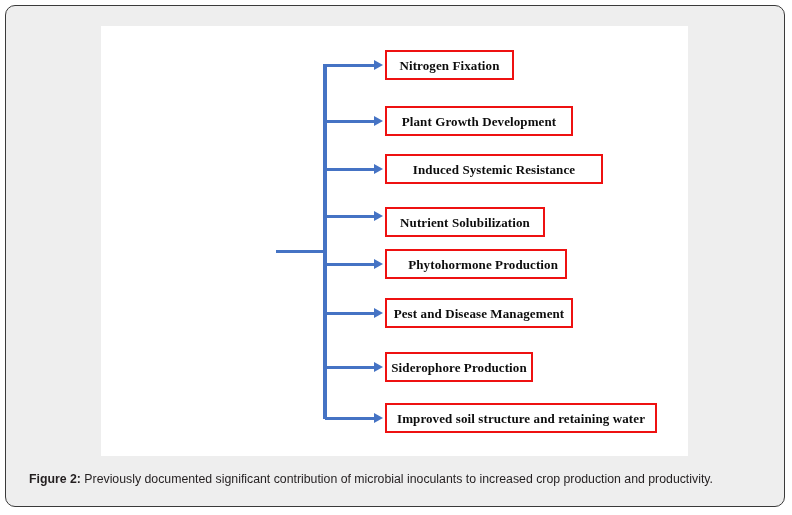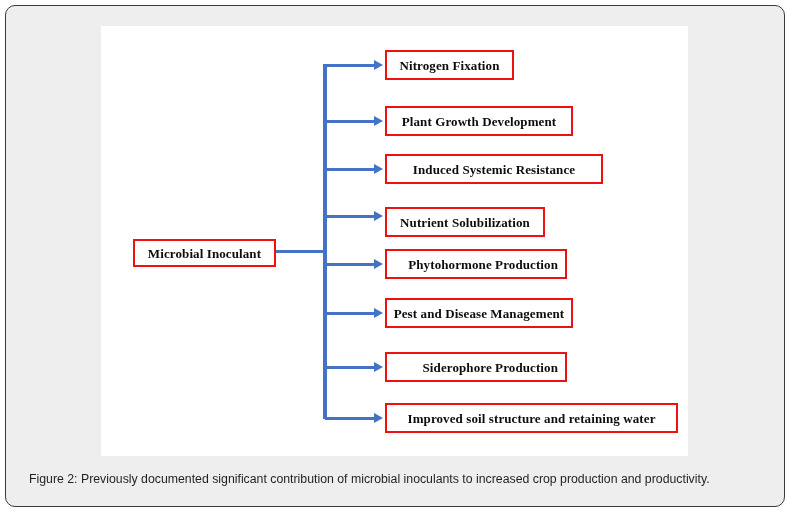--- a/index.html
+++ b/index.html
@@ -105,33 +105,30 @@
     position: absolute;
     left: 23px;
     top: 466px;
     width: 745px;
     font-family: "Liberation Sans", sans-serif;
     font-size: 12.3px;
     color: #231f20;
     line-height: 1.3;
   }
   #caption-prefix {
-    font-weight: normal;
+    font-weight: bold;
   }
 </style>
 </head>
 <body>
 
 <div id="figure-frame">
 
   <div id="diagram-canvas">
 
-    <div class="node-box" id="source-box">
-      <span class="node-label">Microbial Inoculant</span>
-    </div>
 
     <div class="conn stub"></div>
     <div class="conn trunk"></div>
 
     <div id="leaf-layer">
         <div class="conn branch" style="top: 38px;"></div>
         <div class="arrow-head" style="left: 273px; top: 34px;"></div>
         <div class="node-box leaf-box" style="top: 24px; width: 129px;">
           <span class="node-label">Nitrogen Fixation</span>
         </div>
@@ -155,26 +152,26 @@
         <div class="node-box leaf-box" style="top: 223px; width: 182px; justify-content: flex-end;">
           <span class="node-label">Phytohormone Production</span>
         </div>
         <div class="conn branch" style="top: 286px;"></div>
         <div class="arrow-head" style="left: 273px; top: 282px;"></div>
         <div class="node-box leaf-box" style="top: 272px; width: 188px;">
           <span class="node-label">Pest and Disease Management</span>
         </div>
         <div class="conn branch" style="top: 340px;"></div>
         <div class="arrow-head" style="left: 273px; top: 336px;"></div>
-        <div class="node-box leaf-box" style="top: 326px; width: 182px; justify-content: flex-end;">
+        <div class="node-box leaf-box" style="top: 326px; width: 148px;">
           <span class="node-label">Siderophore Production</span>
         </div>
         <div class="conn branch" style="top: 391px;"></div>
         <div class="arrow-head" style="left: 273px; top: 387px;"></div>
-        <div class="node-box leaf-box" style="top: 377px; width: 293px;">
+        <div class="node-box leaf-box" style="top: 377px; width: 272px;">
           <span class="node-label">Improved soil structure and retaining water</span>
         </div>
       </div>
 
   </div>
 
   <div id="caption">
     <span id="caption-prefix">Figure 2:</span><span id="caption-body"> Previously documented significant contribution of microbial inoculants to increased crop production and productivity.</span>
   </div>
 

